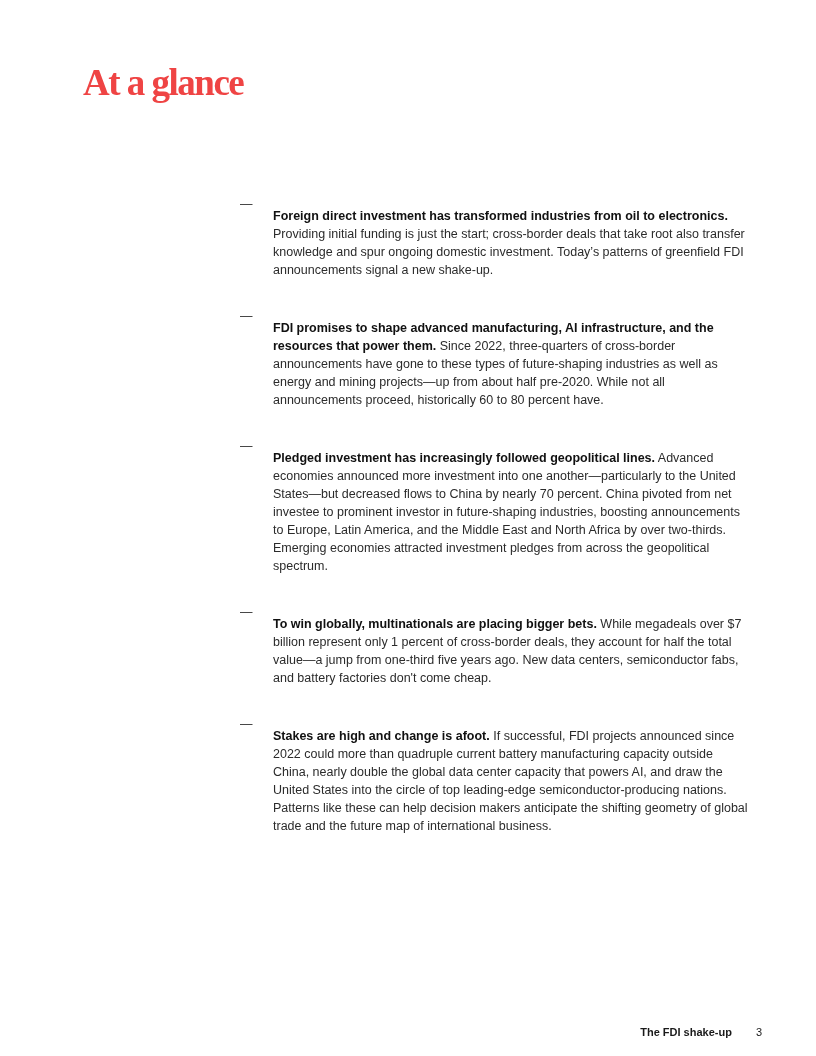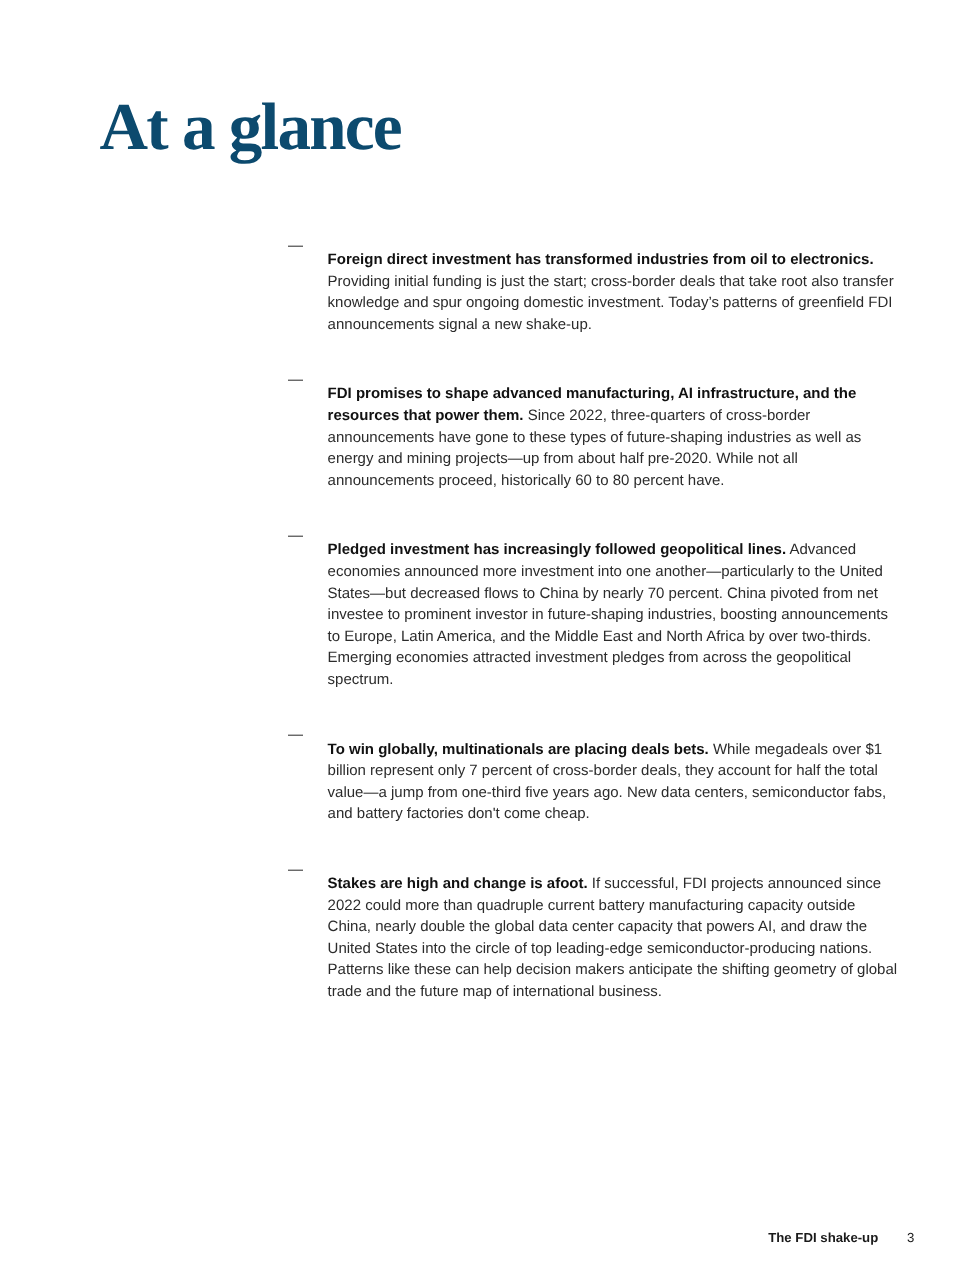--- a/index.html
+++ b/index.html
@@ -13,24 +13,24 @@
     font-family: "Liberation Sans", sans-serif;
     color: #2b2b2b;
     overflow: hidden;
   }
   .title {
     position: absolute;
     left: 83px;
     top: 38px;
     font-family: "Liberation Serif", serif;
     font-weight: 700;
-    font-size: 56px;
+    font-size: 37px;
     line-height: 1.1;
     letter-spacing: -1.5px;
-    color: #0c4a6e;
+    color: #ef4444;
   }
   .content {
     position: absolute;
     left: 240px;
     top: 195px;
     width: 524px;
   }
   .bullet {
     display: flex;
     margin-bottom: 16px;
@@ -86,21 +86,21 @@
       <p class="bullet-text"><strong>FDI promises to shape advanced manufacturing, AI infrastructure, and the resources that power them.</strong><span> Since 2022, three-quarters of cross-border announcements have gone to these types of future-shaping industries as well as energy and mining projects—up from about half pre-2020. While not all announcements proceed, historically 60 to 80 percent have.</span></p>
     </div>
 
     <div class="bullet">
       <span class="dash">—</span>
       <p class="bullet-text"><strong>Pledged investment has increasingly followed geopolitical lines.</strong><span> Advanced economies announced more investment into one another—particularly to the United States—but decreased flows to China by nearly 70 percent. China pivoted from net investee to prominent investor in future-shaping industries, boosting announcements to Europe, Latin America, and the Middle East and North Africa by over two-thirds. Emerging economies attracted investment pledges from across the geopolitical spectrum.</span></p>
     </div>
 
     <div class="bullet">
       <span class="dash">—</span>
-      <p class="bullet-text"><strong>To win globally, multinationals are placing deals bets.</strong><span> While megadeals over $1 billion represent only 7 percent of cross-border deals, they account for half the total value—a jump from one-third five years ago. New data centers, semiconductor fabs, and battery factories don't come cheap.</span></p>
+      <p class="bullet-text"><strong>To win globally, multinationals are placing bigger bets.</strong><span> While megadeals over $7 billion represent only 1 percent of cross-border deals, they account for half the total value—a jump from one-third five years ago. New data centers, semiconductor fabs, and battery factories don't come cheap.</span></p>
     </div>
 
     <div class="bullet">
       <span class="dash">—</span>
       <p class="bullet-text"><strong>Stakes are high and change is afoot.</strong><span> If successful, FDI projects announced since 2022 could more than quadruple current battery manufacturing capacity outside China, nearly double the global data center capacity that powers AI, and draw the United States into the circle of top leading-edge semiconductor-producing nations. Patterns like these can help decision makers anticipate the shifting geometry of global trade and the future map of international business.</span></p>
     </div>
 
   </div>
 
   <div class="footer">

